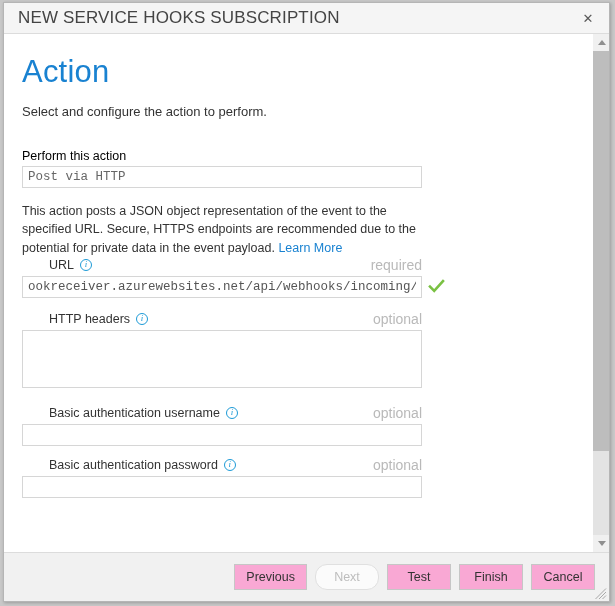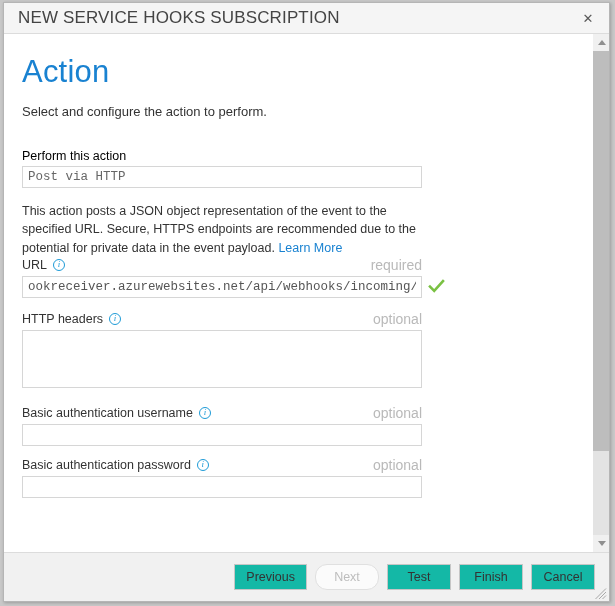--- a/index.html
+++ b/index.html
@@ -100,20 +100,21 @@
     align-items: center;
     justify-content: space-between;
     width: 400px;
     margin-bottom: 3px;
   }
   .label-left {
     display: flex;
     align-items: center;
     font-size: 12.5px;
     color: #333333;
+    margin-left: 27px;
   }
   .req-tag {
     font-size: 14px;
     color: #b9b9b9;
   }
 
   .info-icon {
     display: inline-flex;
     align-items: center;
     justify-content: center;
@@ -251,21 +252,21 @@
     justify-content: flex-end;
     padding-right: 14px;
     gap: 8px;
     position: relative;
     box-sizing: border-box;
   }
   .btn {
     min-width: 64px;
     height: 26px;
     padding: 0 11px;
-    background: #14b8a6;
+    background: #f9a8d4;
     border: 1px solid #c6c6c6;
     font-family: "Liberation Sans", sans-serif;
     font-size: 12.5px;
     color: #333333;
     cursor: pointer;
     box-sizing: border-box;
   }
   .btn.disabled {
     color: #bdbdbd;
     background: #fbfbfb;

